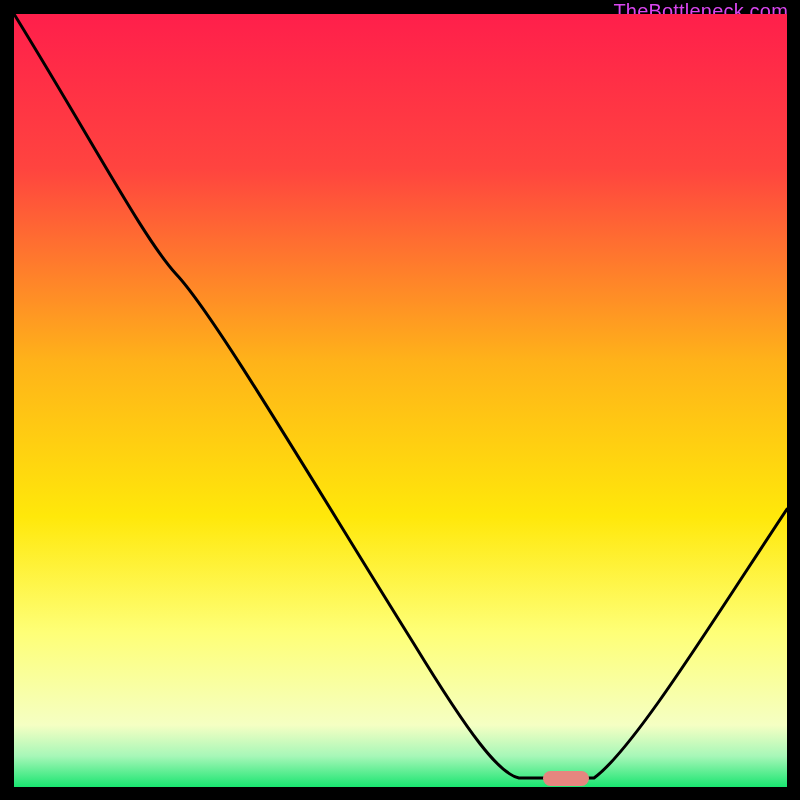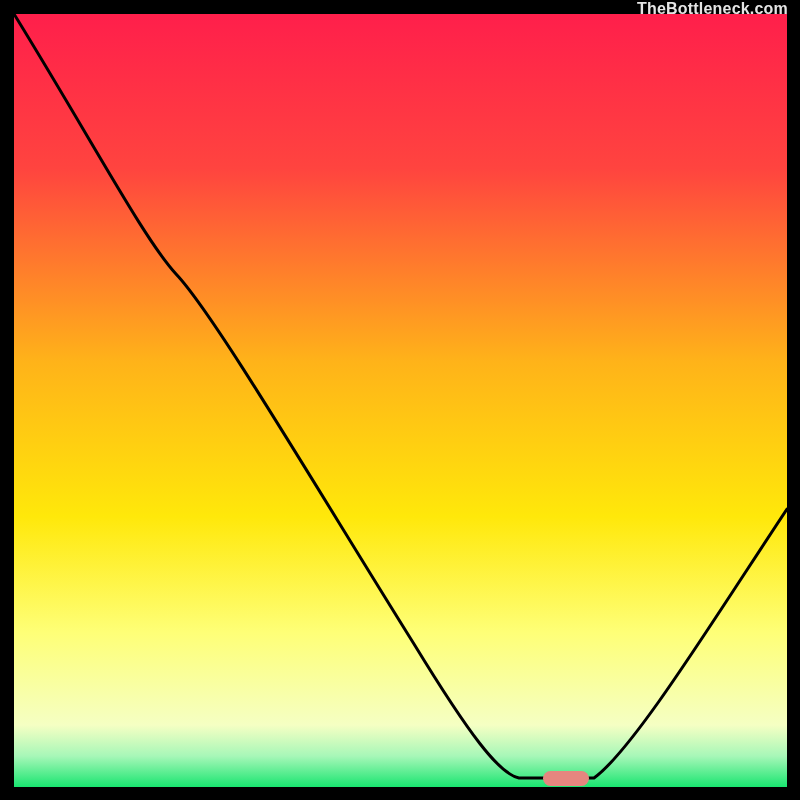--- a/index.html
+++ b/index.html
@@ -34,23 +34,23 @@
   }
   .marker {
     position: absolute;
     border-radius: 10px;
   }
   .watermark {
     position: absolute;
     top: 0px;
     right: 12px;
     font-family: Arial, Helvetica, sans-serif;
-    font-size: 16px;
-    font-weight: 700;
-    color: #e5e5e5;
+    font-size: 20px;
+    font-weight: 400;
+    color: #d946ef;
     letter-spacing: 0.2px;
   }
 </style>
 </head>
 <body>
 
 <div class="watermark">TheBottleneck.com</div>
 
 <div class="frame">
   <svg class="gradient" viewBox="0 0 773 773" preserveAspectRatio="none">

